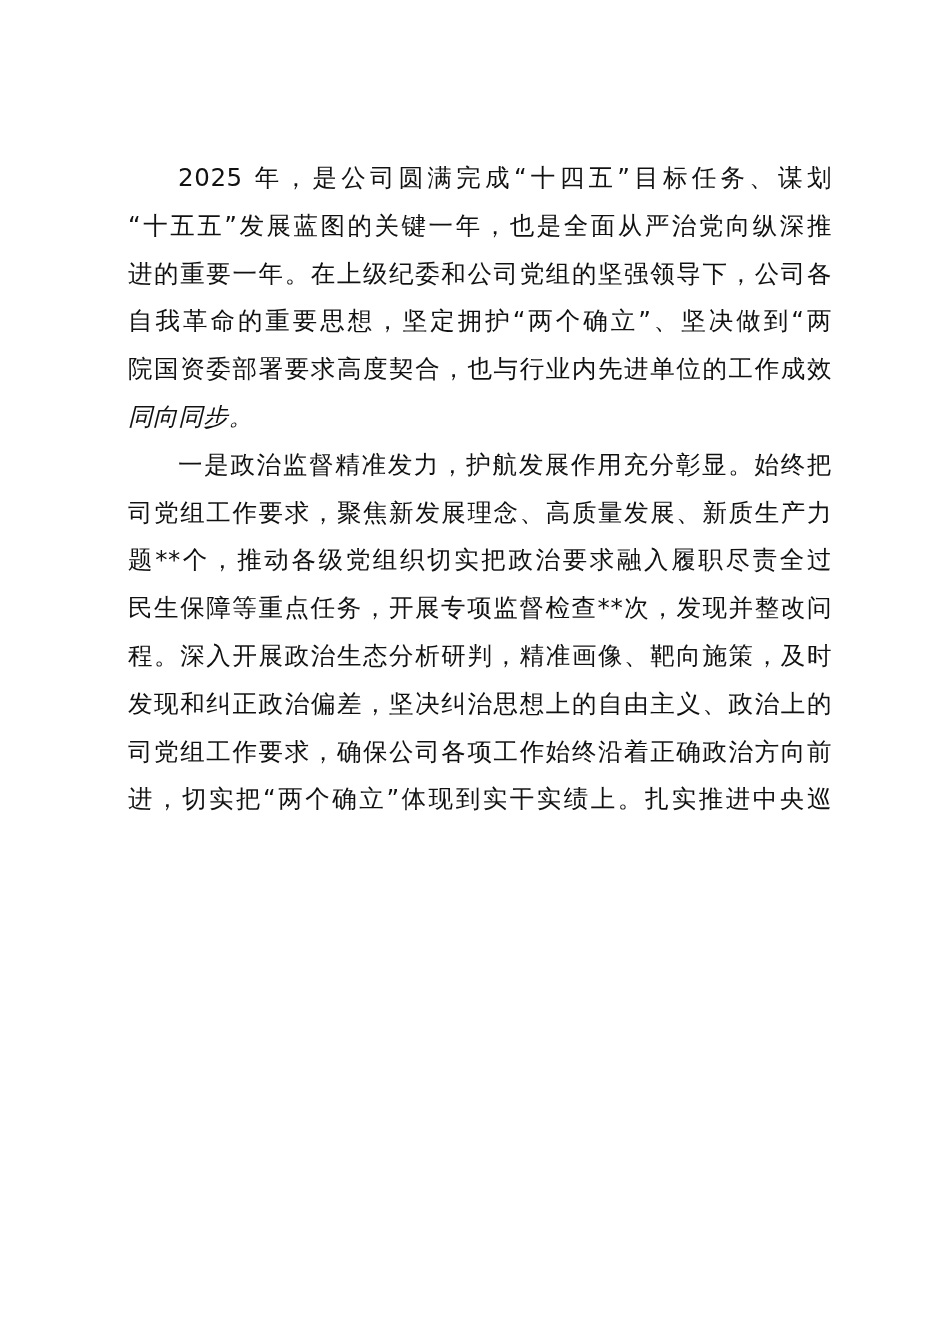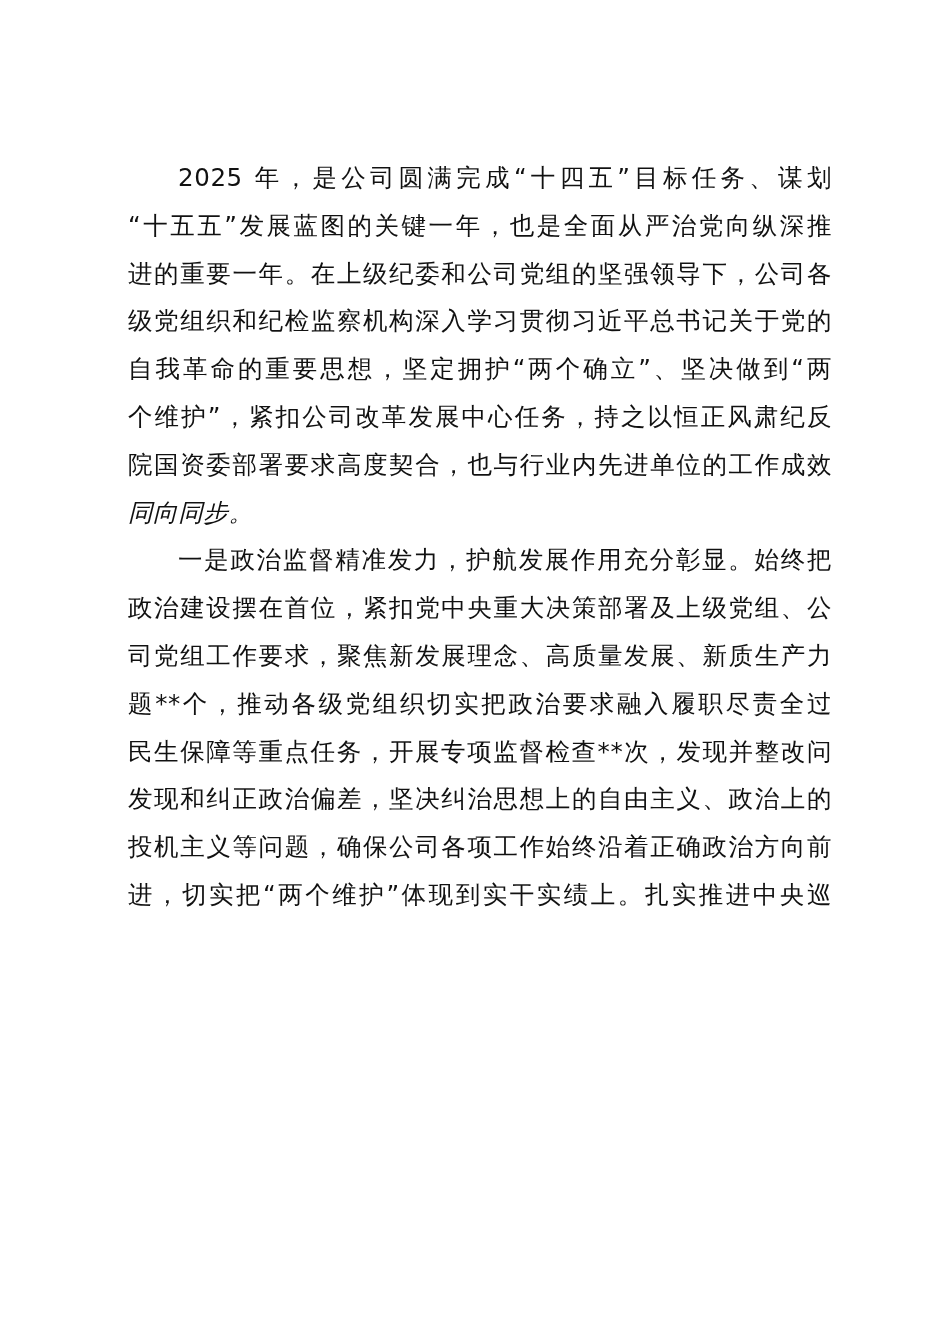--- a/index.html
+++ b/index.html
@@ -49,32 +49,30 @@
 </head>
 <body>
 
 <div class="page">
   <div class="text-body">
 
     <div class="paragraph">
       <span class="line indent">2025 年，是公司圆满完成“十四五”目标任务、谋划</span>
       <span class="line">“十五五”发展蓝图的关键一年，也是全面从严治党向纵深推</span>
       <span class="line">进的重要一年。在上级纪委和公司党组的坚强领导下，公司各</span>
-      <span class="line">级党组织和纪检监察机构深入学习贯彻习近平总书记关于党的</span>
       <span class="line">自我革命的重要思想，坚定拥护“两个确立”、坚决做到“两</span>
-      <span class="line">个维护”，紧扣公司改革发展中心任务，持之以恒正风肃纪反</span>
       <span class="line">院国资委部署要求高度契合，也与行业内先进单位的工作成效</span>
       <span class="line last">同向同步。</span>
     </div>
 
     <div class="paragraph">
       <span class="line indent">一是政治监督精准发力，护航发展作用充分彰显。始终把</span>
-      <span class="line">政治建设摆在首位，紧扣党中央重大决策部署及上级党组、公</span>
       <span class="line">司党组工作要求，聚焦新发展理念、高质量发展、新质生产力</span>
       <span class="line">题**个，推动各级党组织切实把政治要求融入履职尽责全过</span>
       <span class="line">民生保障等重点任务，开展专项监督检查**次，发现并整改问</span>
+      <span class="line">程。深入开展政治生态分析研判，精准画像、靶向施策，及时</span>
       <span class="line">发现和纠正政治偏差，坚决纠治思想上的自由主义、政治上的</span>
-      <span class="line">投机主义等问题，确保公司各项工作始终沿着正确政治方向前</span>
-      <span class="line">进，切实把“两个维护”体现到实干实绩上。扎实推进中央巡</span>
+      <span class="line">司党组工作要求，确保公司各项工作始终沿着正确政治方向前</span>
+      <span class="line">进，切实把“两个确立”体现到实干实绩上。扎实推进中央巡</span>
     </div>
 
   </div>
 </div>
 
 </body></html>

